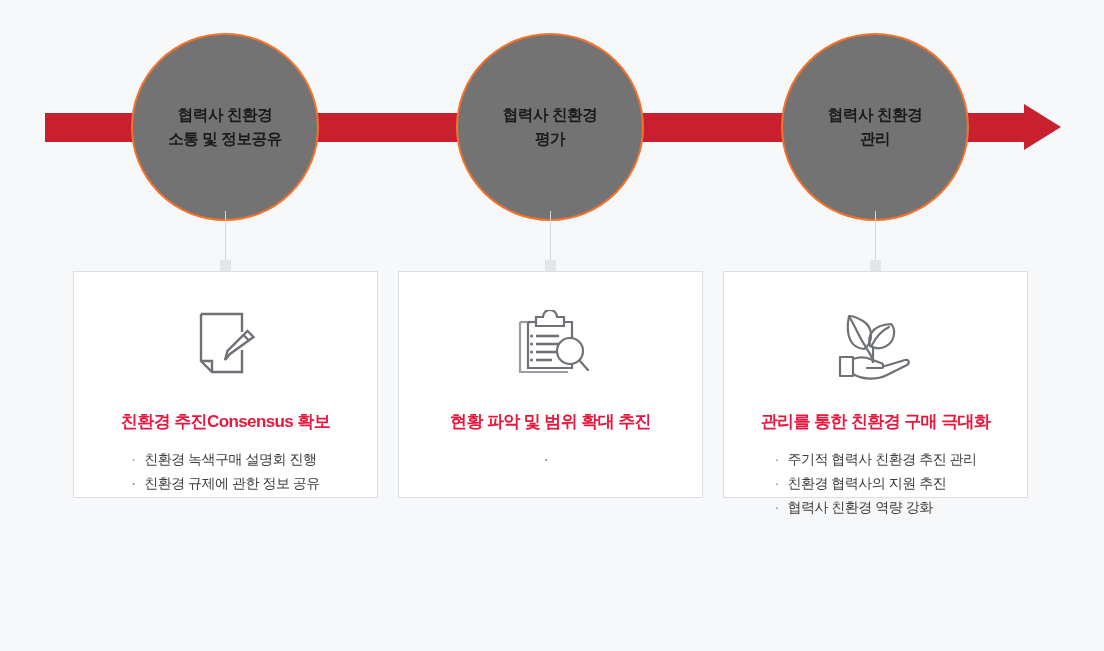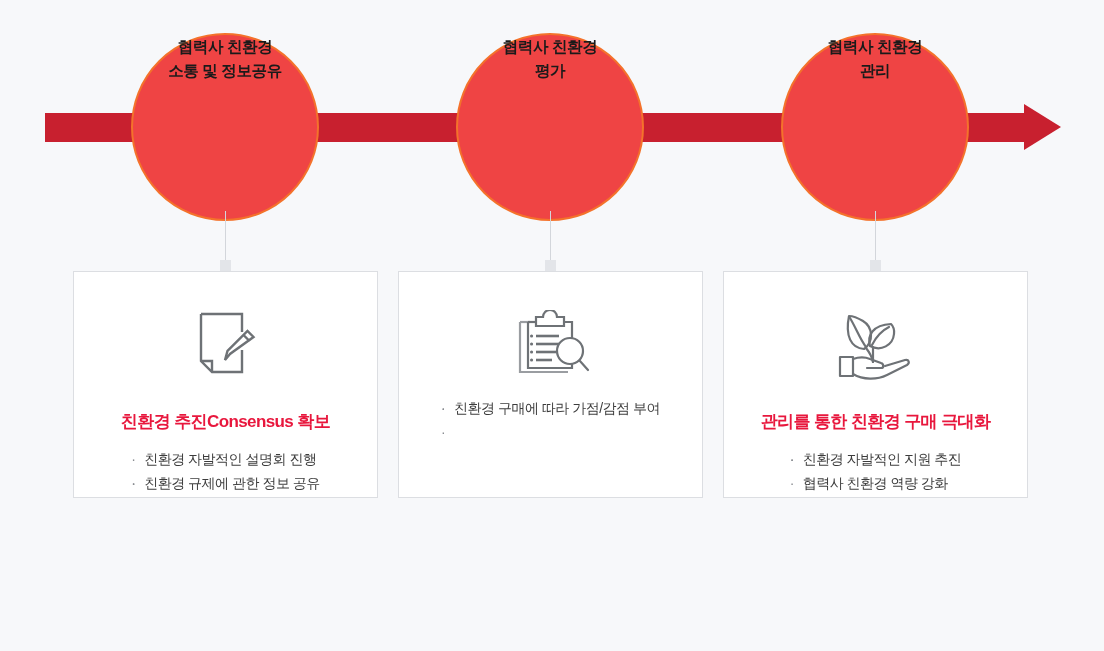--- a/index.html
+++ b/index.html
@@ -46,25 +46,25 @@
     border-bottom: 23px solid transparent;
     border-left: 37px solid #c8202f;
   }
 
   
   .circle {
     position: absolute;
     width: 188px;
     height: 188px;
     border-radius: 50%;
-    background: #ef4444;
+    background: #737373;
     border: 2px solid #f4722b;
     box-sizing: border-box;
     display: flex;
-    align-items: flex-start;
+    align-items: center;
     justify-content: center;
     text-align: center;
   }
   .circle-label {
     font-size: 15.5px;
     font-weight: bold;
     color: #1a1a1a;
     line-height: 1.55;
     letter-spacing: -0.4px;
     white-space: pre-line;
@@ -195,21 +195,21 @@
       <svg width="74" height="72" viewBox="0 0 74 72" fill="none" stroke="#6e7276" stroke-width="2.4" stroke-linejoin="miter" stroke-linecap="butt">
         <path d="M12 4 H53 V22"></path>
         <path d="M53 40 V62 H23 L12 51 V4"></path>
         <path d="M12 51 H23 V62"></path>
         <path d="M41 44 L36 50 L38.5 41 L58.5 21 L64.5 27 Z"></path>
         <path d="M54.5 25 L60.5 31"></path>
       </svg>
     </div>
     <div class="card-title">친환경 추진Consensus 확보</div>
     <ul class="card-list">
-      <li><span class="bullet">·</span><span>친환경 자발적인 설명회 진행</span></li>
+      <li><span class="bullet">·</span><span>친환경 녹색구매 설명회 진행</span></li>
       <li><span class="bullet">·</span></li>
       <li><span class="bullet">·</span><span>친환경 규제에 관한 정보 공유</span></li>
     </ul>
   </div>
 
   <div class="card" id="card-1">
     <div class="card-icon">
       <svg width="78" height="72" viewBox="0 0 78 72" fill="none" stroke="#6e7276" stroke-width="2.2" stroke-linejoin="miter" stroke-linecap="butt">
 
         <path d="M8 12 H18" stroke="#9a9da1"></path>
@@ -226,23 +226,24 @@
         <path d="M24 50 H40" stroke-width="2.6"></path>
         <path d="M19.5 26 h0.1" stroke-width="3" stroke-linecap="round"></path>
         <path d="M19.5 34 h0.1" stroke-width="3" stroke-linecap="round"></path>
         <path d="M19.5 42 h0.1" stroke-width="3" stroke-linecap="round"></path>
         <path d="M19.5 50 h0.1" stroke-width="3" stroke-linecap="round"></path>
 
         <circle cx="58" cy="41" r="13" fill="#ffffff"></circle>
         <path d="M67.5 50.5 L76 60" stroke-linecap="round"></path>
       </svg>
     </div>
+    <div class="card-title">현황 파악 및 범위 확대 추진</div>
     <ul class="card-list">
       <li><span class="bullet">·</span></li>
-      <li><span class="bullet">·</span><span>친환경 구매에 따라 가점/감점 부여</span></li>
+      <li><span class="bullet">·</span></li>
       <li><span class="bullet">·</span></li>
     </ul>
   </div>
 
   <div class="card" id="card-2">
     <div class="card-icon">
       <svg width="86" height="72" viewBox="0 0 86 72" fill="none" stroke="#6e7276" stroke-width="2.2" stroke-linejoin="round" stroke-linecap="round">
 
         <path d="M16 6 C12 26 18 38 31 39 C41 32 40 17 30 11 C25 8 20 6 16 6 Z"></path>
         <path d="M17 8 C23 18 27 29 33 37"></path>
@@ -254,19 +255,19 @@
         <path d="M40 37 C40 43 40 48 40 52"></path>
 
         <rect x="7" y="47" width="13" height="19"></rect>
 
         <path d="M20 49 C26 47 32 47 37 49 L48 53 C51 54 51 58 48 58 H34"></path>
         <path d="M20 64 C30 70 44 70 54 65 L74 55 C77 53 76 49 72 50 L52 56"></path>
       </svg>
     </div>
     <div class="card-title">관리를 통한 친환경 구매 극대화</div>
     <ul class="card-list">
-      <li><span class="bullet">·</span></li>
-      <li><span class="bullet">·</span><span>친환경 자발적인 지원 추진</span></li>
+      <li><span class="bullet">·</span><span>주기적 협력사 친환경 추진 관리</span></li>
+      <li><span class="bullet">·</span><span>친환경 협력사의 지원 추진</span></li>
       <li><span class="bullet">·</span><span>협력사 친환경 역량 강화</span></li>
     </ul>
   </div>
 
 </div>
 
 </body></html>

